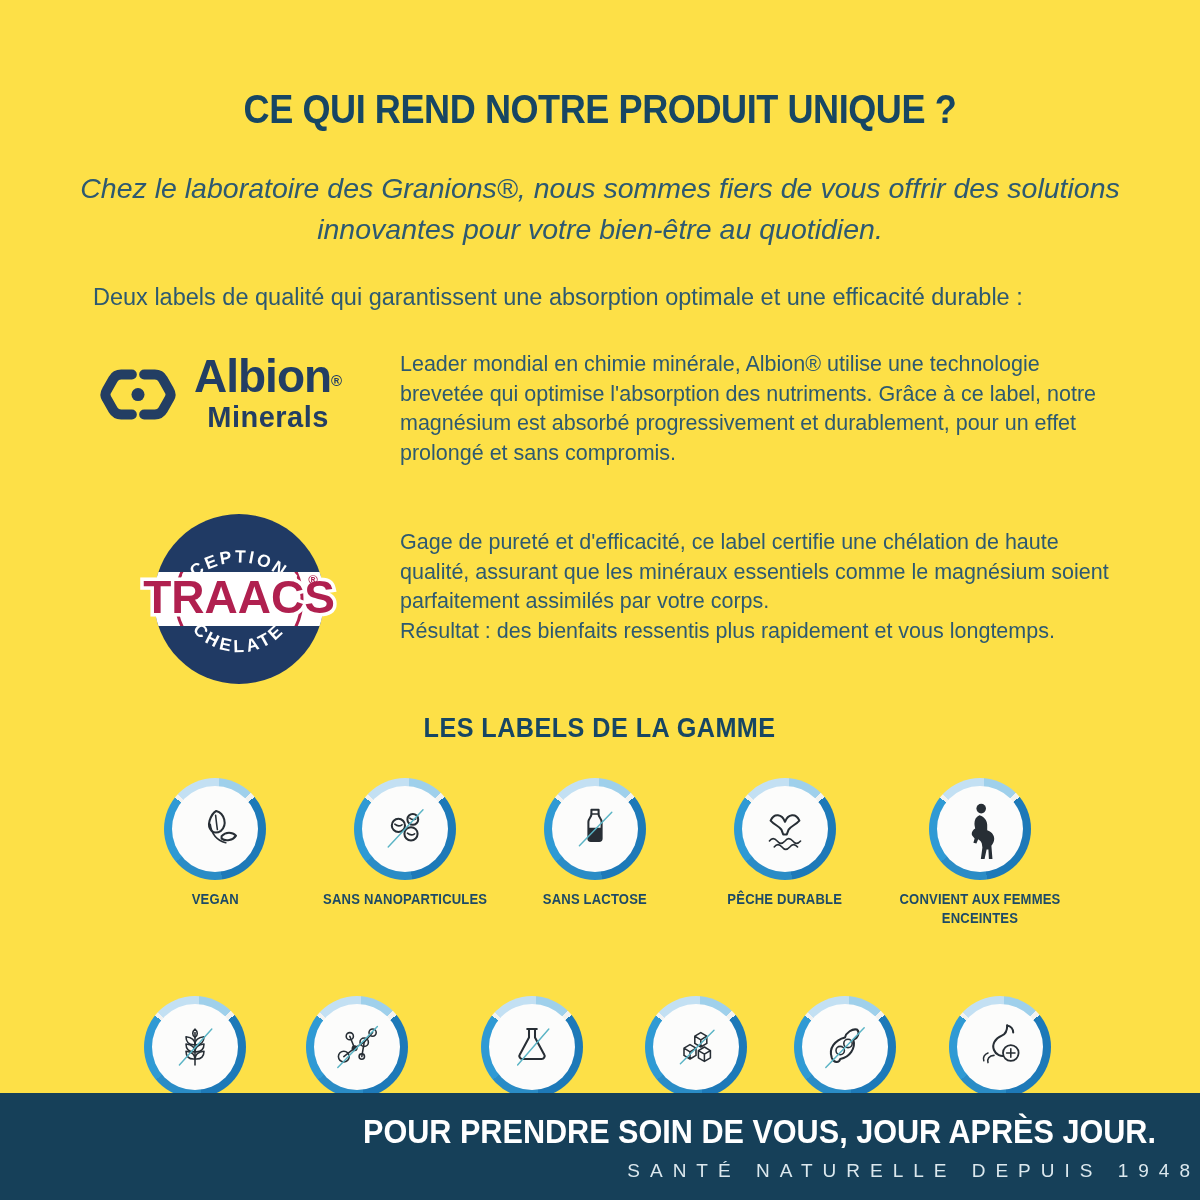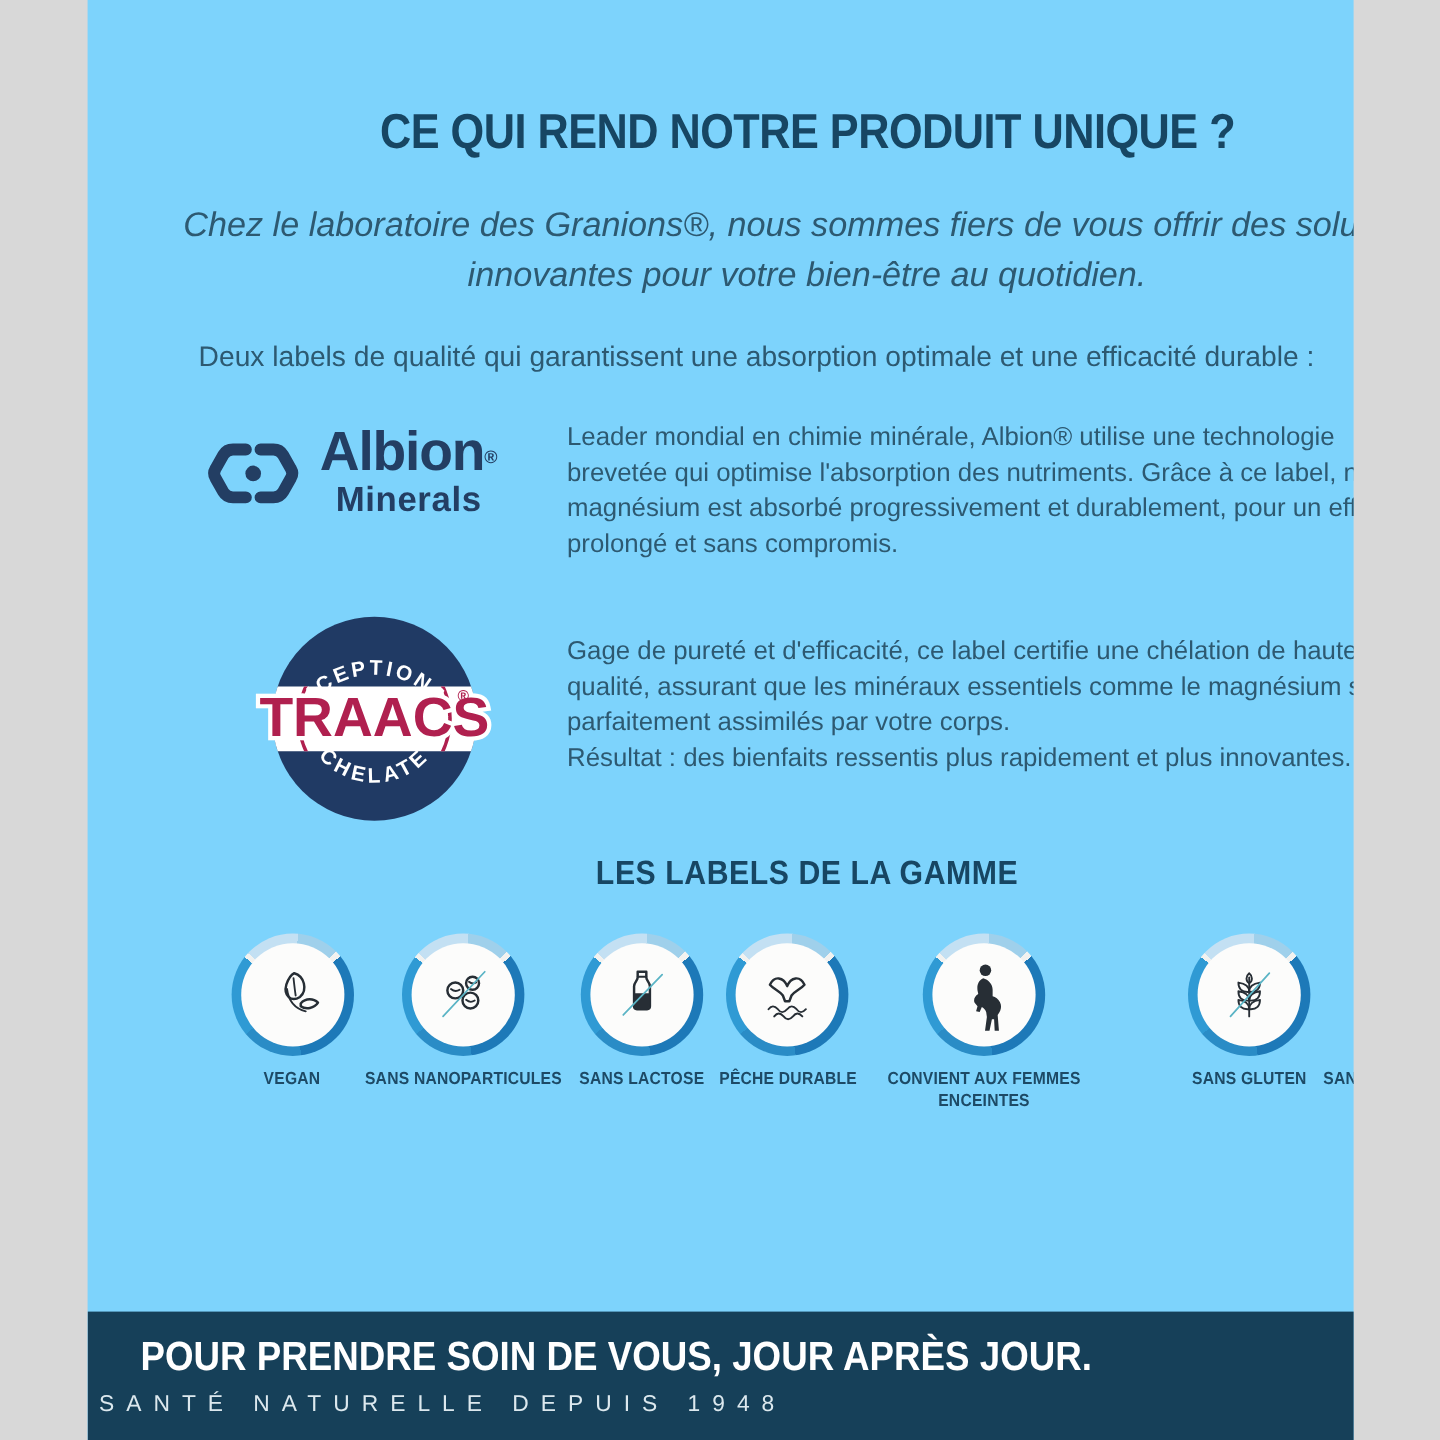--- a/index.html
+++ b/index.html
@@ -1,18 +1,18 @@
 <!DOCTYPE html>
 <html><head>
 <meta charset="utf-8">
 <style>
   html,body{margin:0;padding:0;background:#d8d8d8;}
   .canvas{
-    position:relative;width:1055px;height:1200px;margin:0 auto;
-    background:#7dd3fc;overflow:hidden;
+    position:relative;width:1200px;height:1200px;margin:0 auto;
+    background:#fde047;overflow:hidden;
     font-family:"Liberation Sans",sans-serif;color:#2d5971;
   }
   
   .main-title{
     position:absolute;top:86px;left:0;width:1200px;text-align:center;
     font-size:41px;font-weight:800;color:#174663;letter-spacing:-.5px;
   }
   .main-title span{display:inline-block;transform:scaleX(.88);transform-origin:center;}
   .intro{
     position:absolute;top:168px;left:70px;width:1060px;text-align:center;
@@ -39,21 +39,21 @@
   .traacs-desc{
     position:absolute;top:528px;left:400px;width:715px;
     font-size:21.5px;line-height:1.38;color:#2d5971;
   }
   
   .gamme-title{
     position:absolute;top:712px;left:0;width:1200px;text-align:center;
     font-size:28px;font-weight:800;color:#174663;letter-spacing:.5px;
   }
   .gamme-title span{display:inline-block;transform:scaleX(.9);transform-origin:center;}
-  .grid{position:absolute;top:778px;left:120px;width:960px;display:flex;flex-direction:row;gap:68px;}
+  .grid{position:absolute;top:778px;left:120px;width:960px;display:flex;flex-direction:column;gap:68px;}
   .grid-row{display:flex;}
   .badge{flex:1 1 0;display:flex;flex-direction:column;align-items:center;}
   .ring{
     width:102px;height:102px;border-radius:50%;position:relative;
     display:flex;align-items:center;justify-content:center;
     background:conic-gradient(from -90deg,
       #2f9ad4 0deg 38deg,#f2f2f0 38deg 43deg,#c3e0f3 43deg 95deg,
       #9fd0eb 95deg 135deg,#f2f2f0 135deg 141deg,#1d79b8 141deg 262deg,
       #2a8cc6 262deg 320deg,#2f9ad4 320deg 360deg);
   }
@@ -65,21 +65,21 @@
   .slash{stroke:#5ab4c5;stroke-width:2.4;stroke-linecap:round;}
   .badge-label{
     margin-top:10px;font-size:14.5px;font-weight:700;color:#1d4a66;
     text-align:center;line-height:1.3;letter-spacing:.2px;white-space:nowrap;
     transform:scaleX(.9);transform-origin:center top;
   }
   .badge-label.wrap{white-space:normal;width:200px;}
   
   .footer{
     position:absolute;left:0;bottom:0;width:1200px;height:107px;background:#164059;
-    display:flex;flex-direction:column;align-items:flex-start;justify-content:center;gap:9px;
+    display:flex;flex-direction:column;align-items:flex-end;justify-content:center;gap:9px;
   }
   .footer-line1{font-size:34px;font-weight:800;color:#ffffff;letter-spacing:0;}
   .footer-line1 span{display:inline-block;transform:scaleX(.9);transform-origin:center;}
   .footer-line2{font-size:19px;font-weight:400;color:#dce8ee;letter-spacing:10px;margin-left:10px;}
 </style>
 </head>
 <body>
 
 <div class="canvas">
 
@@ -125,21 +125,21 @@
       </text>
       <text font-family="Liberation Sans, sans-serif" font-size="17.5" font-weight="700" fill="#ffffff" letter-spacing="3.5">
         <textPath href="#traacsBottomArc" startOffset="50%" text-anchor="middle">CHELATE</textPath>
       </text>
       <text x="89" y="103" text-anchor="middle" font-family="Liberation Sans, sans-serif" font-size="46" font-weight="800" fill="#b0204f" letter-spacing="0" stroke="#ffffff" stroke-width="7" paint-order="stroke">TRAACS</text>
       <text x="163" y="74" text-anchor="middle" font-family="Liberation Sans, sans-serif" font-size="13" font-weight="700" fill="#b0204f">®</text>
     </svg>
   </div>
   <div class="traacs-desc">
     <div>Gage de pureté et d'efficacité, ce label certifie une chélation de haute qualité, assurant que les minéraux essentiels comme le magnésium soient parfaitement assimilés par votre corps.</div>
-    <div>Résultat : des bienfaits ressentis plus rapidement et plus innovantes.</div>
+    <div>Résultat : des bienfaits ressentis plus rapidement et vous longtemps.</div>
   </div>
 
   <div class="gamme-title">
     <span>LES LABELS DE LA GAMME</span>
   </div>
 
   <div class="grid">
     <div class="grid-row">
 
       <div class="badge">

